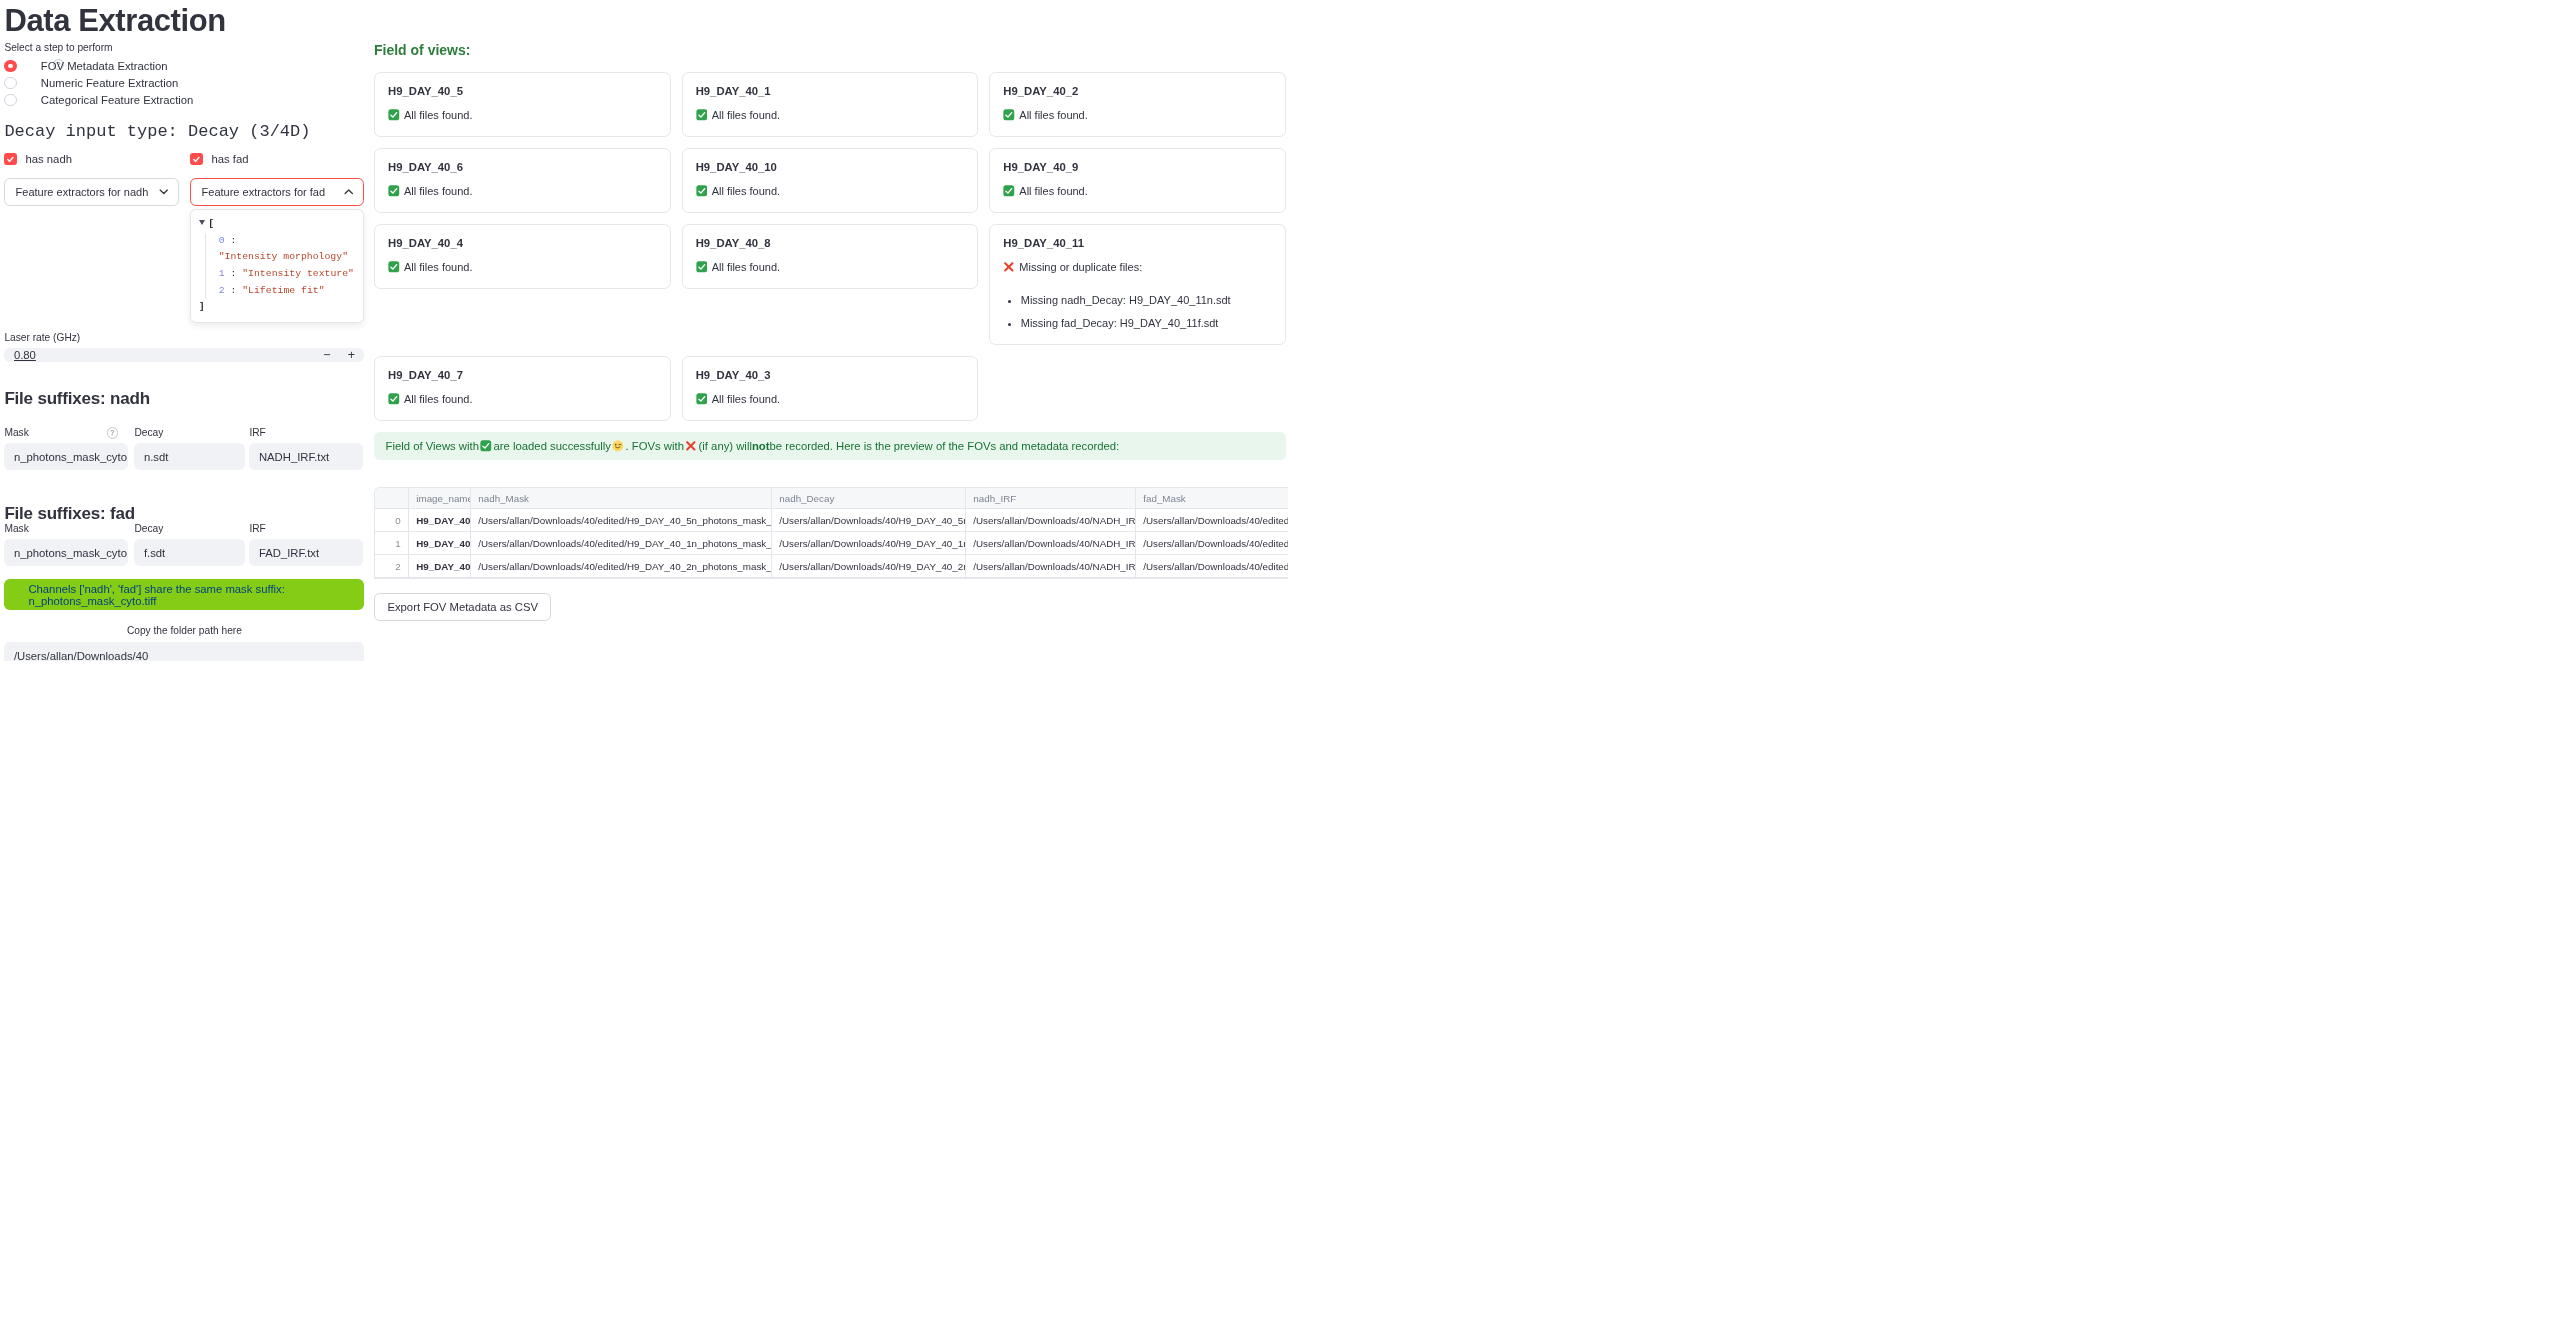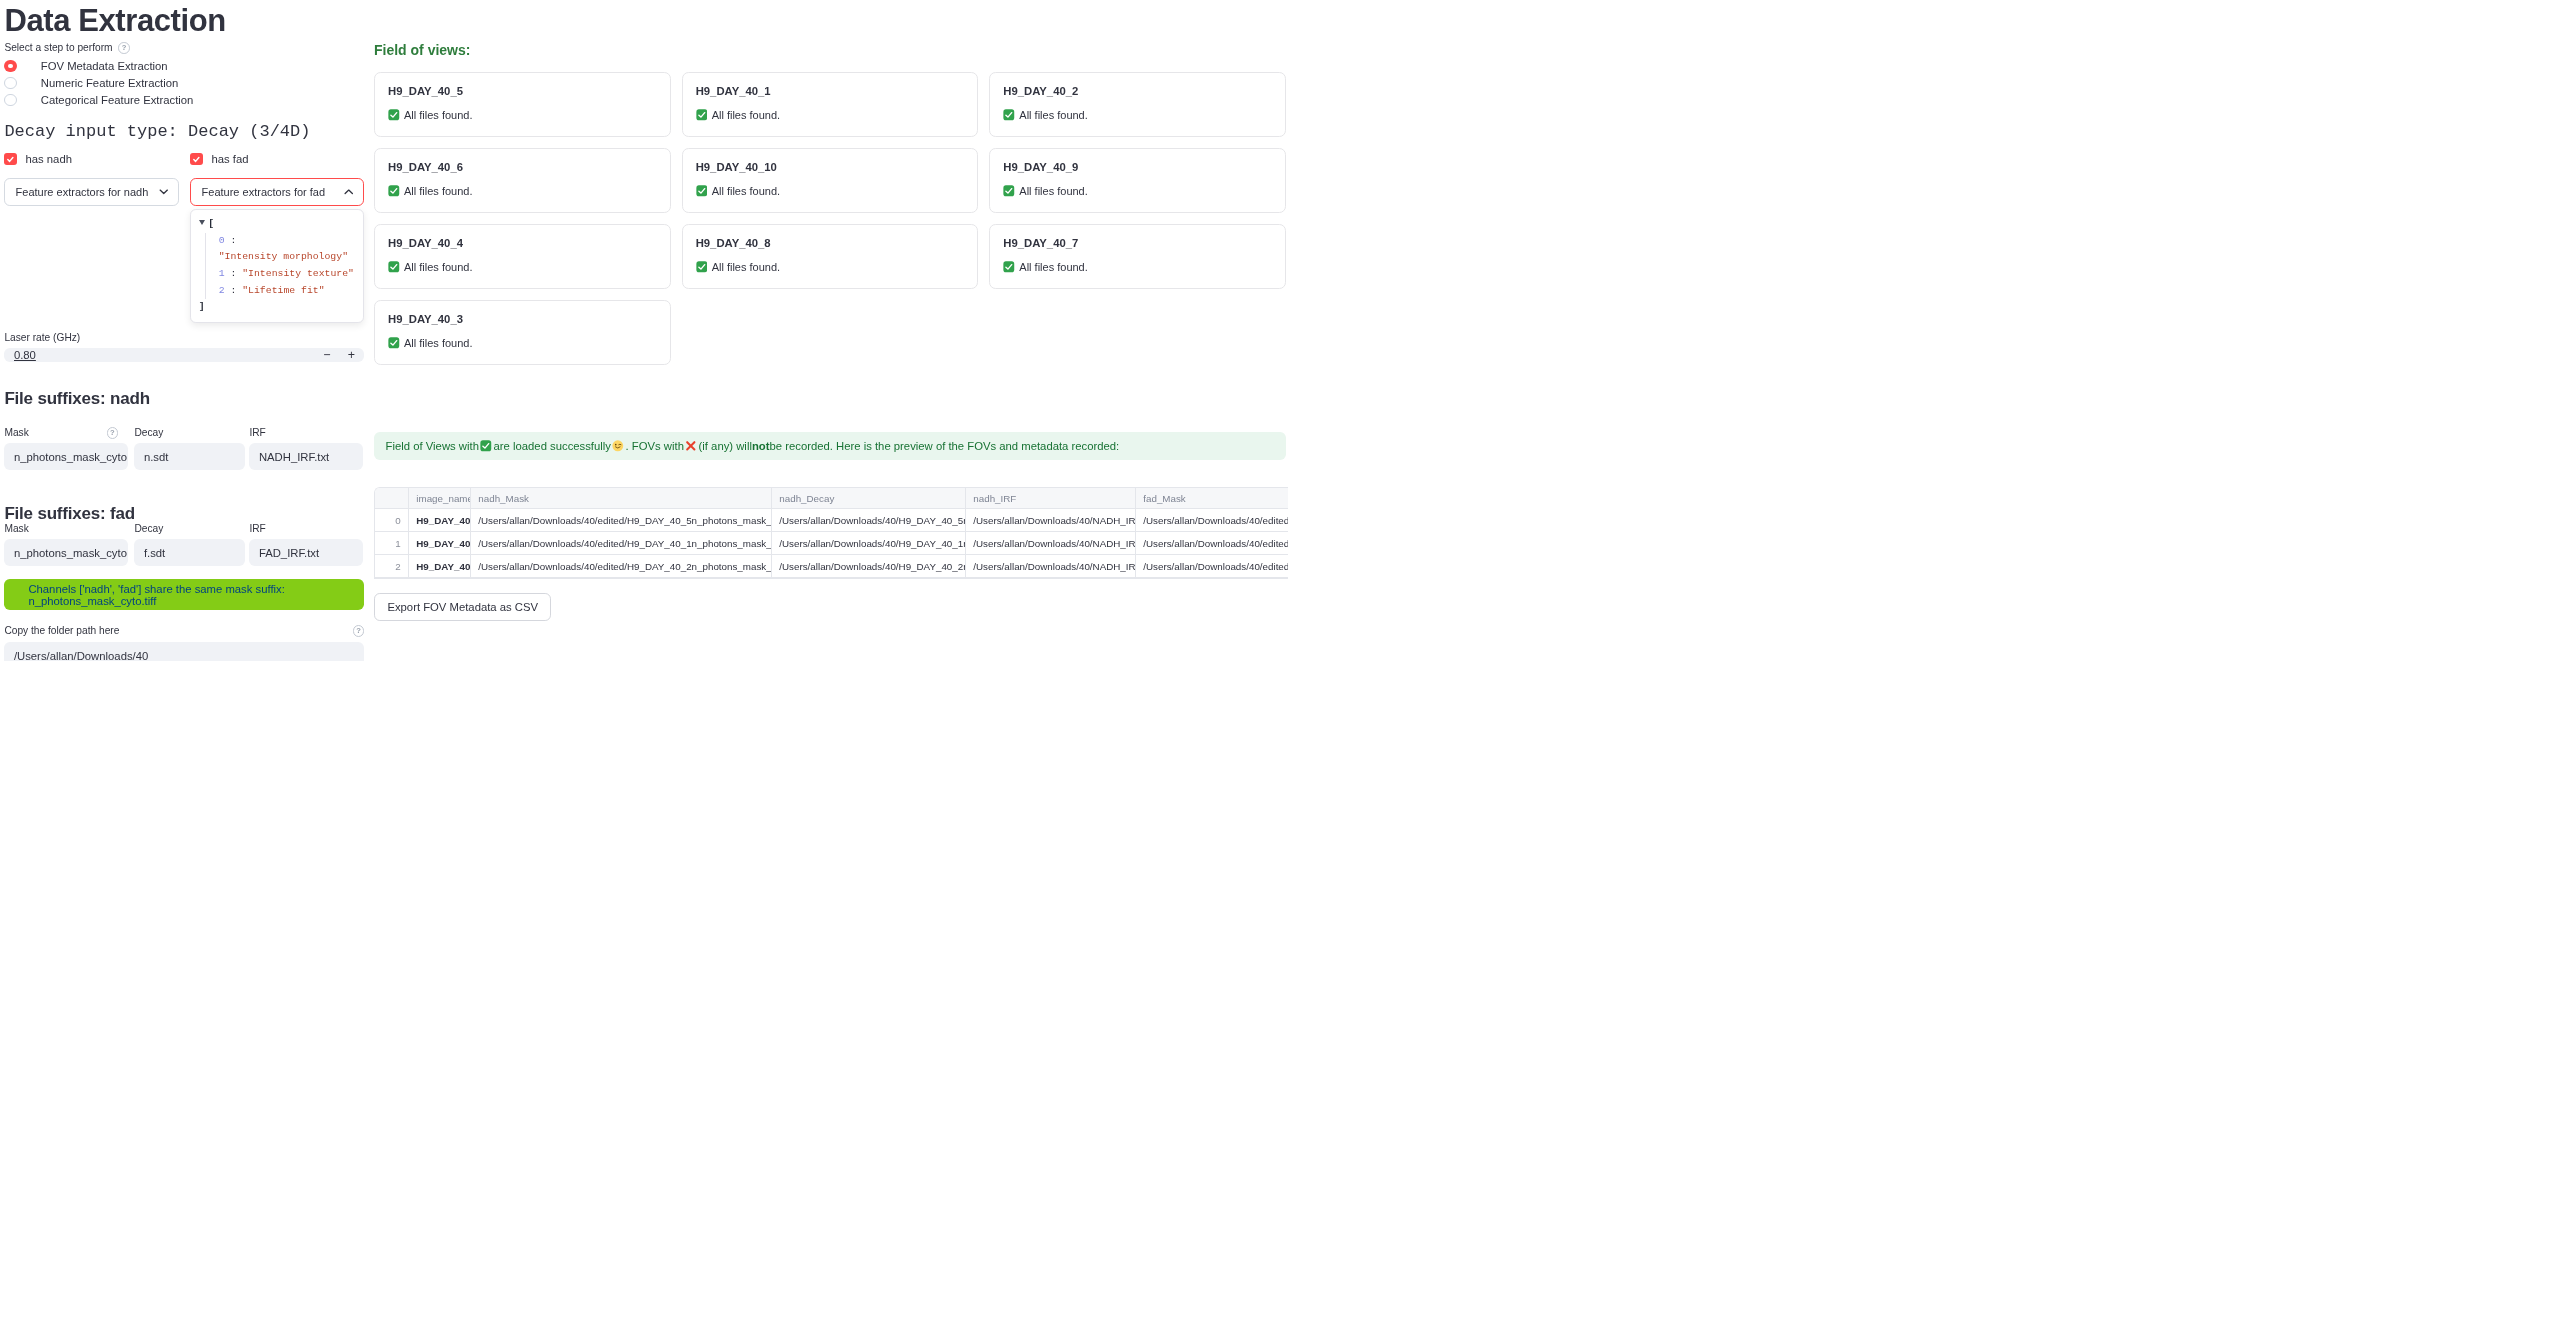--- a/index.html
+++ b/index.html
@@ -4,21 +4,21 @@
 <style>
   * { box-sizing: border-box; margin: 0; padding: 0; }
   html,body { background:#ffffff; }
   #app {
     position: relative; width: 1288px; height: 661px; overflow: hidden;
     font-family: "Liberation Sans", sans-serif; color: #31333F; background:#fff;
   }
   
   #left { position:absolute; left:4.4px; top:0; width:360px; height:661px; }
   .h1 { font-size:31px; font-weight:700; letter-spacing:-0.4px; line-height:1.2; position:absolute; left:0; top:1.5px; white-space:nowrap; }
-  .small-label { font-size:10.2px; color:#31333F; position:absolute; display:flex; align-items:center; gap:5.8px; }
+  .small-label { font-size:10.2px; color:#31333F; position:absolute; display:flex; align-items:center; gap:5.8px;flex-direction:column; }
   .help-icon { width:11.6px; height:11.6px; border:0.7px solid #c3c9d2; border-radius:50%;
     color:#98a0ac; font-size:7.6px; font-weight:700; display:inline-flex; align-items:center; justify-content:center; flex:0 0 auto; }
   .radio-row { position:absolute; display:flex; align-items:center; gap:24px; font-size:11.3px; }
   .radio-outer { width:12.4px; height:12.4px; border-radius:50%; border:1.5px solid #cfd6e0; background:#fff; flex:0 0 auto; }
   .radio-outer.checked { border:none; background:#FF4B4B; position:relative; }
   .radio-outer.checked::after { content:""; position:absolute; left:4px; top:4px; width:4.4px; height:4.4px; border-radius:50%; background:#fff; }
   .plain-text { position:absolute; font-size:17px;font-family:Liberation Mono, monospace; }
   .cb-row { position:absolute; display:flex; align-items:center; gap:8.7px; font-size:11.3px; }
   .cb-box { width:12.4px; height:12.4px; border-radius:2.9px; background:#FF4B4B; display:flex; align-items:center; justify-content:center; flex:0 0 auto; }
   .selectbox { position:absolute; height:28px; border:0.7px solid #d5dae1; border-radius:5.8px; background:#fff;
@@ -302,20 +302,34 @@
         <div class="card-title">H9_DAY_40_8</div>
         <div class="card-status">
           <svg class="icon16" viewBox="0 0 16 16">
               <rect x="0.5" y="0.5" width="15" height="15" rx="3.5" fill="#31a24c"></rect>
               <polyline points="4,8.6 6.8,11.2 12,5" fill="none" stroke="#fff" stroke-width="1.9" stroke-linecap="round" stroke-linejoin="round"></polyline>
             </svg>
           <span>All files found.</span>
         </div>
       </div>
 
+      <div class="card tall">
+        <div class="card-title">H9_DAY_40_11</div>
+        <div class="card-status">
+          <svg class="icon16" viewBox="0 0 16 16">
+              <line x1="3" y1="3" x2="13" y2="13" stroke="#e8402c" stroke-width="2.8" stroke-linecap="round"></line>
+              <line x1="13" y1="3" x2="3" y2="13" stroke="#e8402c" stroke-width="2.8" stroke-linecap="round"></line>
+            </svg>
+          <span>Missing or duplicate files:</span>
+        </div>
+        <ul class="err-list" style="margin-top:45px;">
+          <li>Missing nadh_Decay: H9_DAY_40_11n.sdt</li>
+          <li>Missing fad_Decay: H9_DAY_40_11f.sdt</li>
+        </ul>
+      </div>
 
       <div class="card">
         <div class="card-title">H9_DAY_40_7</div>
         <div class="card-status">
           <svg class="icon16" viewBox="0 0 16 16">
               <rect x="0.5" y="0.5" width="15" height="15" rx="3.5" fill="#31a24c"></rect>
               <polyline points="4,8.6 6.8,11.2 12,5" fill="none" stroke="#fff" stroke-width="1.9" stroke-linecap="round" stroke-linejoin="round"></polyline>
             </svg>
           <span>All files found.</span>
         </div>

